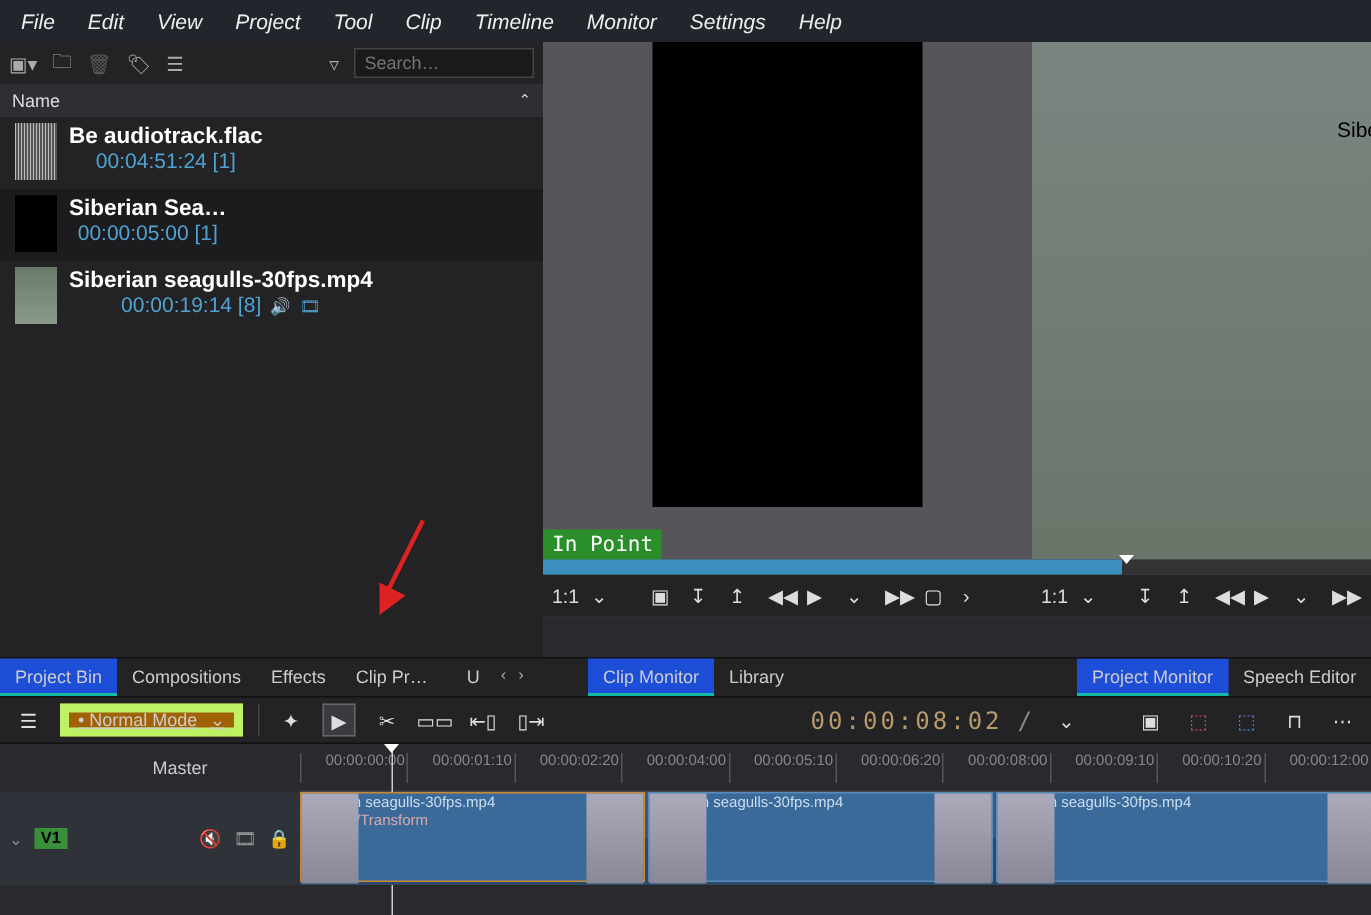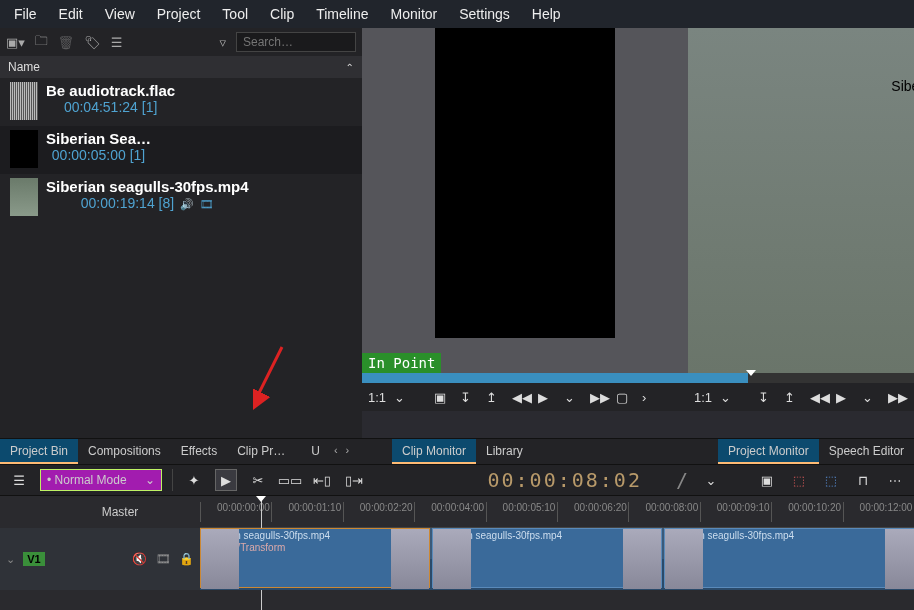--- a/index.html
+++ b/index.html
@@ -1,18 +1,18 @@
 <!DOCTYPE html>
 <html><head>
 <meta charset="utf-8">
 <style>
 * { box-sizing: border-box; margin: 0; padding: 0; font-family: -apple-system, "Segoe UI", sans-serif; user-select: none; }
 body { width: 914px; height: 610px; background: #2a2a30; color: #ccc; overflow: hidden; font-size: 13px; }
 .menubar { height: 28px; background: #21252c; display: flex; align-items: center; padding: 0 4px; gap: 2px; }
-.menubar .mi { padding: 4px 10px; color: #eee; font-size: 14px; }
+.menubar .mi { padding: 4px 10px; color: #eee; font-size: 14px; font-style: italic; }
 
 .main { display: flex; height: 410px; }
 
 .bin-panel { width: 366px; background: #232326; display: flex; flex-direction: column; }
 .bin-tools { height: 28px; display: flex; align-items: center; padding: 0 6px; gap: 10px; color: #aaa; }
 .bin-tools .sp { flex: 1; }
 .bin-search { width: 120px; height: 20px; background: #1a1a1c; border: 1px solid #444; color: #888; padding: 0 6px; font-size: 12px; }
 .bin-header { height: 22px; background: #2f2f33; display: flex; align-items: center; padding: 0 8px; font-size: 12px; color: #ddd; }
 .bin-header .expcol { margin-left: auto; font-size: 10px; }
 .bin-list { flex: 1; overflow: hidden; background: #232326; }
@@ -39,31 +39,31 @@
 .projmon .view { height: 345px; background: linear-gradient(#7a8580,#6a756a); position: relative; overflow: hidden;}
 .projmon .view .txt { position: absolute; top: 50px; right: -10px; color: #000; font-size: 14px;}
 .scrubbar2 { height: 10px; background: #333; position: relative; }
 .scrubbar2 .fill { position:absolute; left:0; top:0; height:10px; width:60px; background:#3a8fbf;}
 .scrubbar2 .ph { position:absolute; left:58px; top:-3px; width:0; height:0; border-left:5px solid transparent; border-right:5px solid transparent; border-top:6px solid #fff;}
 
 .tab-strips { display: flex; }
 .tabstrip { height: 26px; background: #232326; display: flex; align-items: stretch; border-top: 1px solid #111; }
 .tabstrip.left { width: 392px; }
 .tabstrip .tab { padding: 5px 10px 3px; font-size: 12px; color: #ccc; white-space: nowrap; }
-.tabstrip .tab.act { background: #0c4a6e; border-bottom: 2px solid #fdba74; }
+.tabstrip .tab.act { background: #1d4ed8; border-bottom: 2px solid #14b8a6; }
 .tabstrip .tab.cut { max-width: 74px; overflow: hidden; text-overflow: ellipsis;}
 .tabstrip .nav { padding: 5px 4px; color: #aaa; font-size: 11px;}
 .tabstrip.mon1 { width: 326px; }
 .tabstrip.mon2 { flex:1; overflow:hidden;}
 
 .tl-toolbar { height: 32px; background: #232326; display: flex; align-items: center; padding: 0 8px; gap: 10px; border-top: 1px solid #111; border-bottom: 1px solid #111;}
-.tl-toolbar .combo { height: 22px; width: 122px; background: #a21caf; border: 1px solid #bef264; display: flex; align-items: center; padding: 0 6px; font-size: 12px; justify-content: space-between;}
+.tl-toolbar .combo { height: 22px; width: 122px; background: #a16207; border: 6px solid #bef264; display: flex; align-items: center; padding: 0 6px; font-size: 12px; justify-content: space-between; text-decoration: underline;}
 .tl-toolbar .ib { width: 22px; height: 22px; display:flex; align-items:center; justify-content:center; font-size:13px; color:#ddd;}
 .tl-toolbar .ib.act { background:#3a3a40; border:1px solid #666;}
-.tl-toolbar .timecode { font-family: monospace; font-size: 20px; letter-spacing: 2px; color: #b89a6a; margin-left: 24px;}
+.tl-toolbar .timecode { font-family: monospace; font-size: 16px; letter-spacing: 2px; color: #b89a6a;}
 .tl-toolbar .sp { flex:1; }
 .tl-toolbar .vsep { width:1px; height:22px; background:#444; }
 
 .timeline { height: 114px; background: #2a2a2e; display:flex; flex-direction:column;}
 .tl-ruler-row { height: 32px; display:flex; }
 .tl-header-col { width: 200px; display:flex; align-items:center; padding: 0 10px; color:#ccc; font-size:12px;}
 .tl-header-col.master { justify-content:center; padding-left:50px;}
 .tl-ruler { flex:1; position:relative; border-bottom:1px solid #444;}
 .tl-ruler .tick { position:absolute; top:6px; font-size:10px; color:#888; border-left:1px solid #555; padding-left:16px; height:20px;}
 .tl-ruler .ph { position:absolute; top:0; width:1px; height:120px; background:#ccc;}

